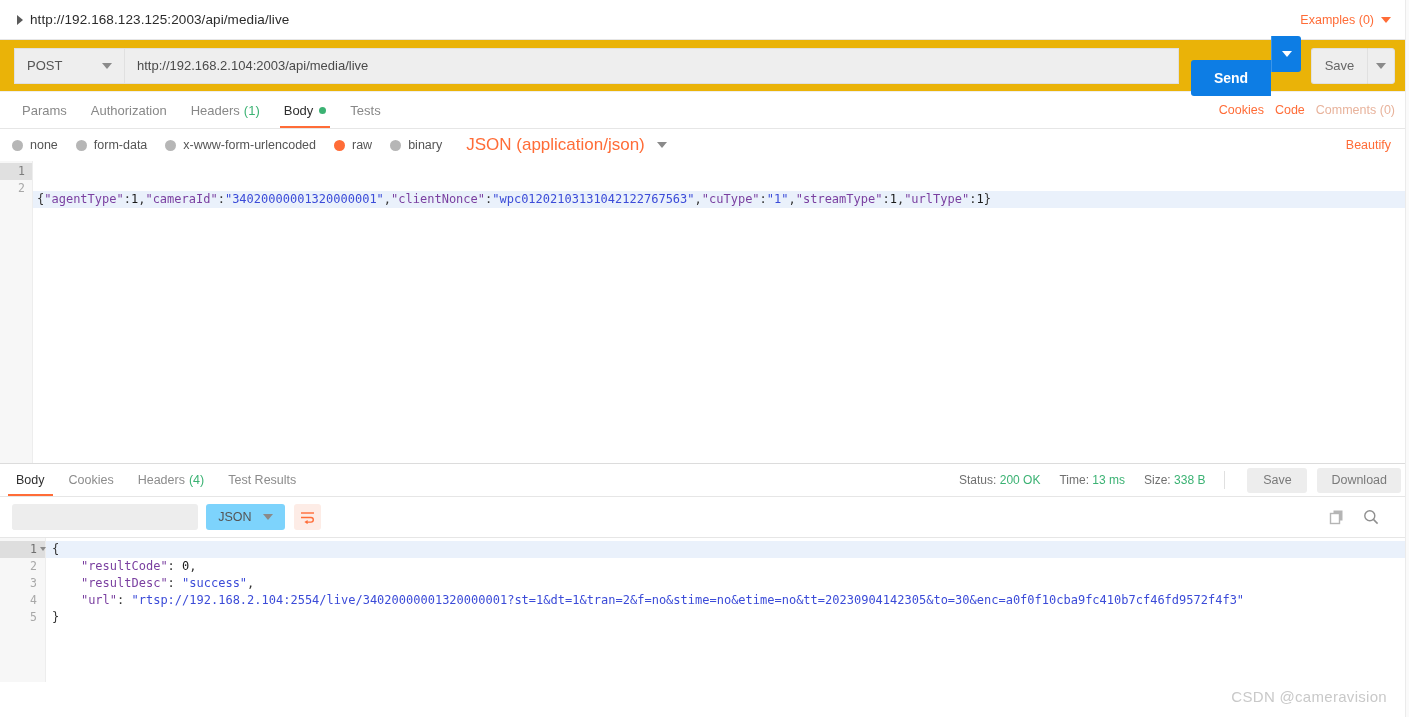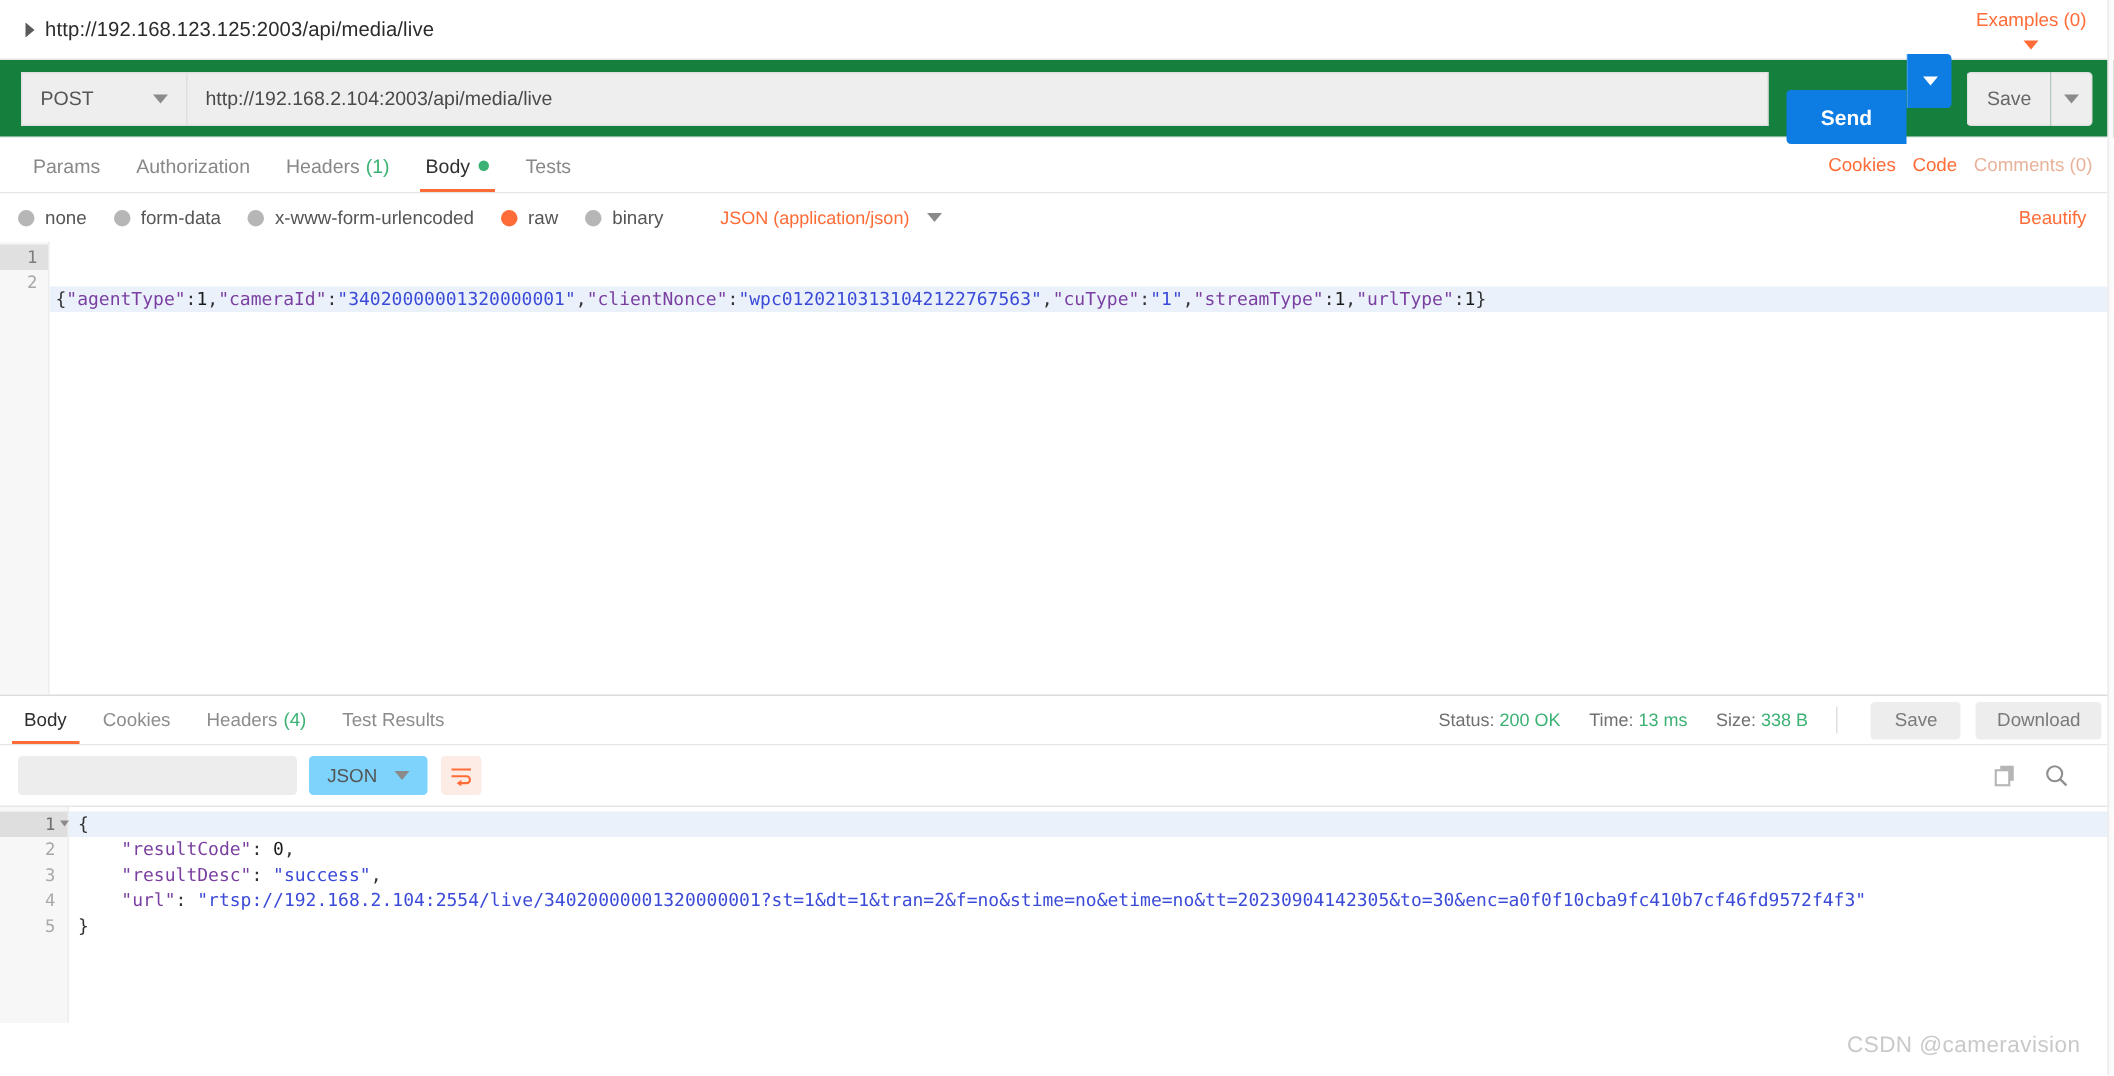--- a/index.html
+++ b/index.html
@@ -29,39 +29,38 @@
   .disclosure svg { display: block; }
   .req-title {
     font-size: 13.5px;
     color: #2b2b2b;
     letter-spacing: .1px;
   }
   .name-bar-right {
     margin-left: auto;
     display: flex; align-items: center; gap: 7px;
     padding-right: 4px;
-    flex-direction: column;
   }
   .examples-link {
     color: #ff6c37;
     font-size: 12.5px;
   }
   .caret-down { width: 0; height: 0;
     border-left: 5px solid transparent;
     border-right: 5px solid transparent;
     border-top: 6px solid #ff6c37;
   }
 
   
   .url-bar {
     height: 52px;
     display: flex;
     align-items: center;
     padding: 0 14px;
-    background: #15803d;
+    background: #eab308;
     border-bottom: 1px solid #eeeeee;
     gap: 0;
     justify-content: space-between;
   }
   .method-select {
     width: 110px; height: 36px;
     background: #eeeeee;
     border: 1px solid #e0e0e0;
     border-right: none;
     display: flex; align-items: center;
@@ -187,22 +186,22 @@
   .radio-dot {
     width: 11px; height: 11px;
     border-radius: 50%;
     background: #b6b6b6;
     margin-right: 7px;
   }
   .radio-opt.selected .radio-dot { background: #ff6c37; }
   .content-type {
     display: flex; align-items: center; gap: 12px;
     color: #ff6c37;
-    font-size: 12px;
-    margin-left: 20px;
+    font-size: 17px;
+    margin-left: 6px;
   }
   .ct-caret {
     width: 0; height: 0;
     border-left: 5px solid transparent;
     border-right: 5px solid transparent;
     border-top: 6px solid #8a8a8a;
   }
   .beautify {
     margin-left: auto;
     color: #ff6c37;

